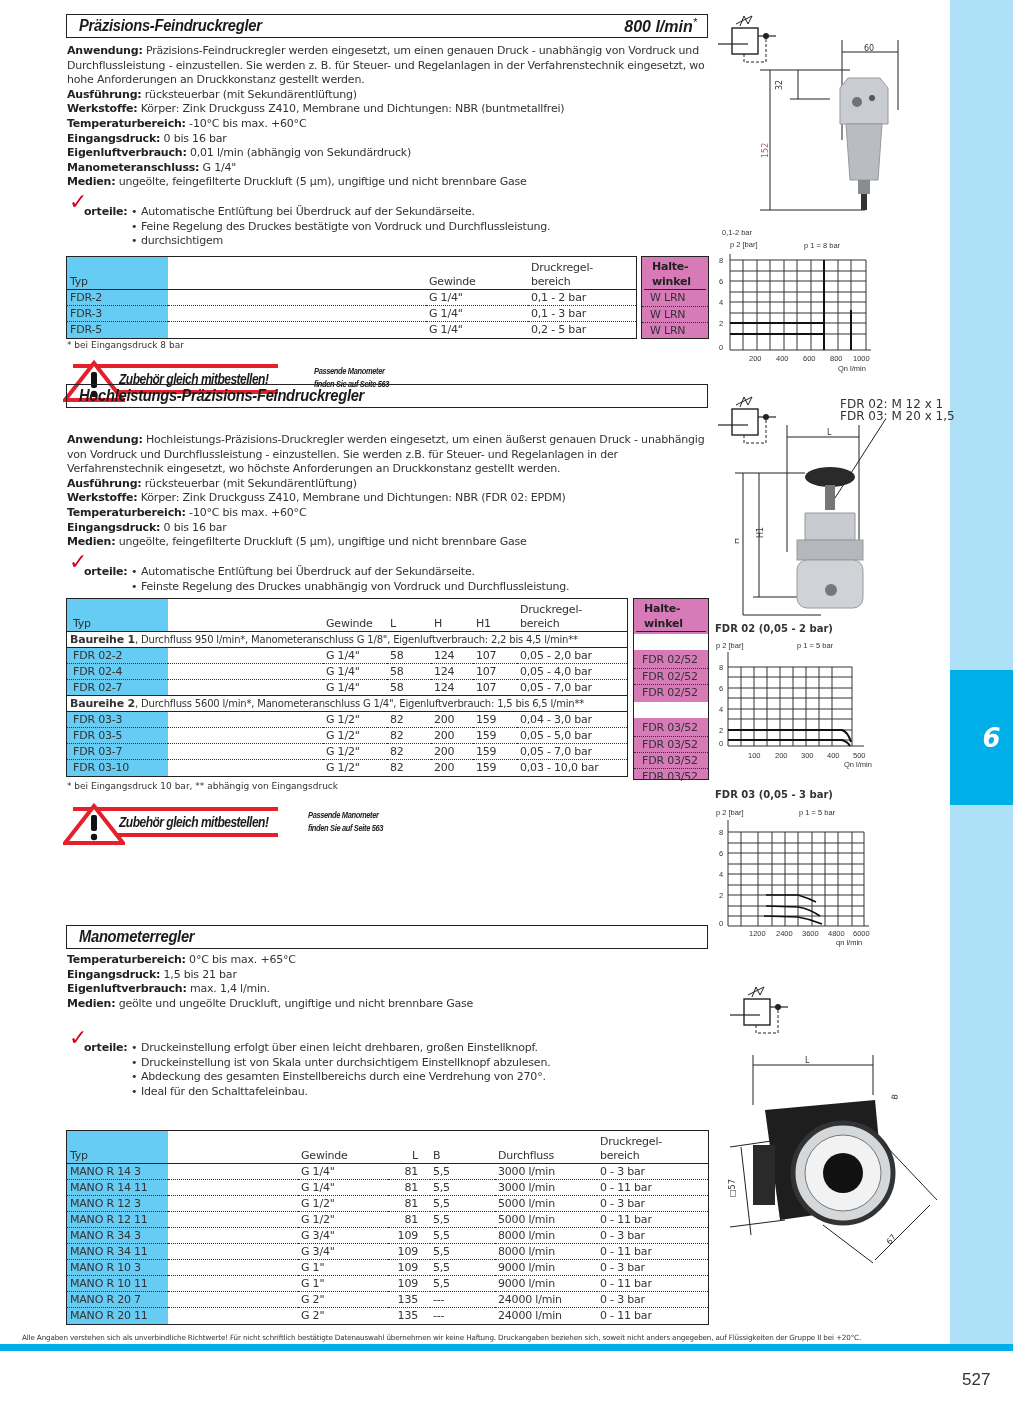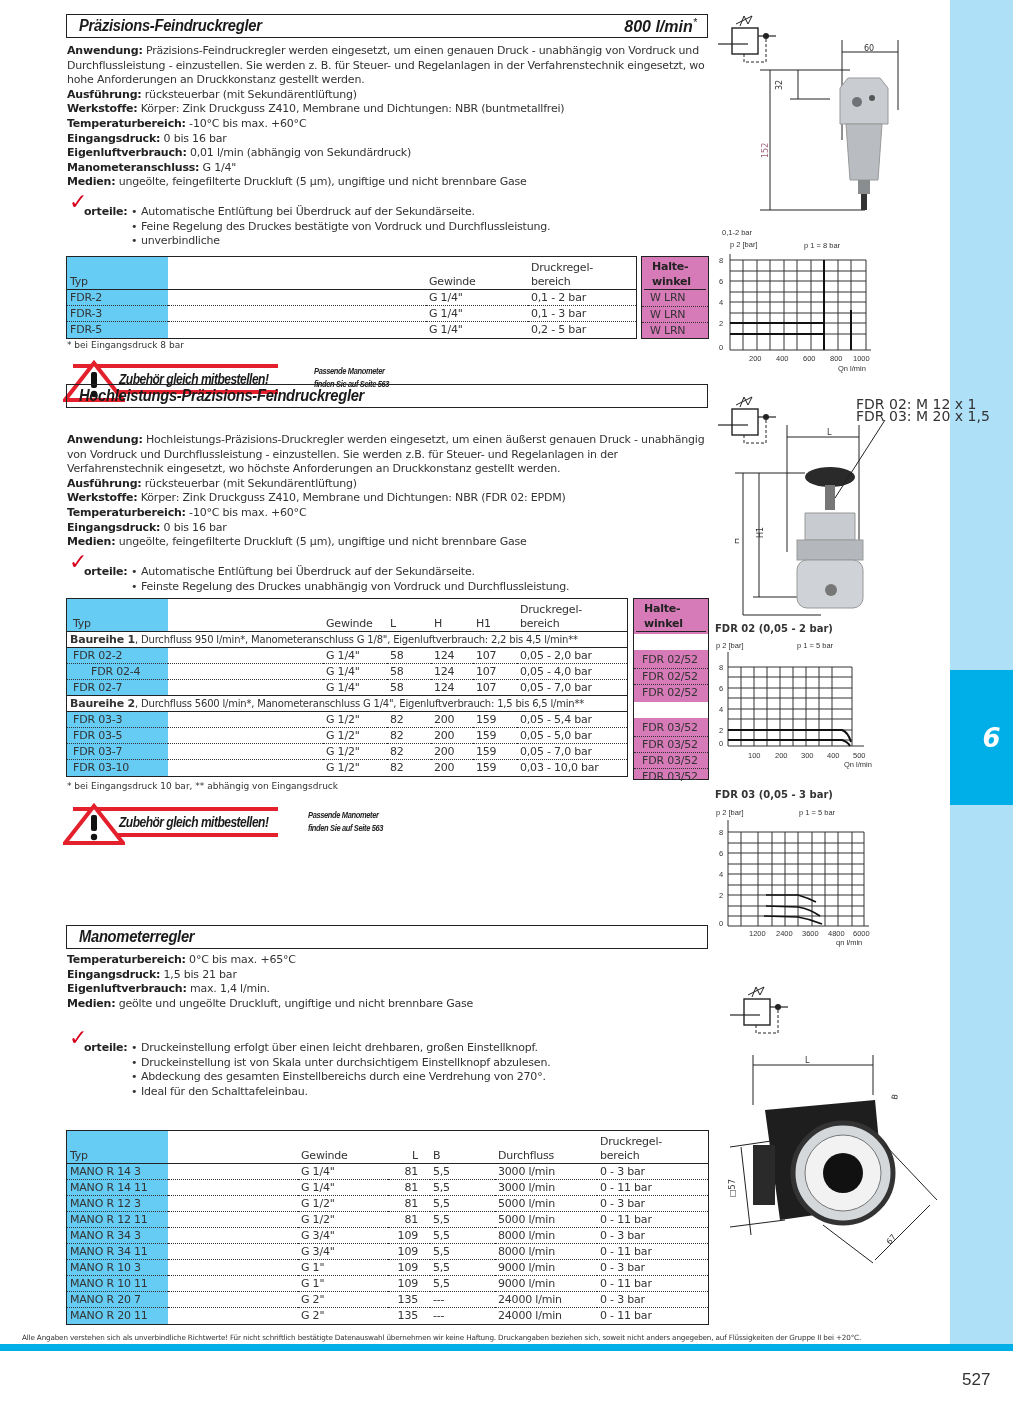--- a/index.html
+++ b/index.html
@@ -55,21 +55,21 @@
   .warn .bar1 { position: absolute; left: 10px; top: 4px; width: 205px; height: 4px; background: #e3202b; }
   .warn .bar2 { position: absolute; left: 10px; top: 30px; width: 205px; height: 4px; background: #e3202b; }
   .warn svg { position: absolute; left: 0; top: 0; }
   .warn .txt { position: absolute; left: 56px; top: 11px; font-family: "Liberation Sans", sans-serif; font-style: italic; font-weight: bold; font-size: 14px; color: #1a1a1a; letter-spacing: -0.6px; transform: scaleX(0.86); transform-origin: left center; white-space: nowrap; }
   .manom { position: absolute; font-family: "Liberation Sans", sans-serif; font-style: italic; font-weight: bold; font-size: 8.5px; color: #222; line-height: 13px; letter-spacing: -0.4px; transform: scaleX(0.88); transform-origin: left top; }
 
   
   .fig { position: absolute; }
   .small-label { position: absolute; font-size: 7.5px; color: #333; white-space: nowrap; font-family: "Liberation Sans", sans-serif; }
   .chart-title { position: absolute; font-size: 10px; font-weight: bold; color: #333; white-space: nowrap; }
-  .thread { position: absolute; left: 840px; top: 398px; font-size: 14px; color: #333; line-height: 12px; margin-left: 16px; }
+  .thread { position: absolute; left: 840px; top: 398px; font-size: 12px; color: #333; line-height: 12px; }
 </style>
 </head>
 <body>
 
 <div class="side-strip"></div>
 <div class="side-tab">
     <span>6</span>
   </div>
 <div class="disclaimer">Alle Angaben verstehen sich als unverbindliche Richtwerte! Für nicht schriftlich bestätigte Datenauswahl übernehmen wir keine Haftung. Druckangaben beziehen sich, soweit nicht anders angegeben, auf Flüssigkeiten der Gruppe II bei +20°C.</div>
 <div class="bottom-bar"></div>
@@ -92,21 +92,21 @@
 </div>
 
 <div class="vorteile" style="top:205px;">
   <div class="lab">
       <span class="v">✓</span>
       <span class="o">orteile:</span>
     </div>
   <ul>
     <li>Automatische Entlüftung bei Überdruck auf der Sekundärseite.</li>
     <li>Feine Regelung des Druckes bestätigte von Vordruck und Durchflussleistung.</li>
-    <li>unverbindliche</li>
+    <li>durchsichtigem</li>
   </ul>
 </div>
 
 <div class="tbl" style="top:256px; width:571px;">
   <div class="cyan"></div>
   <table>
     <thead>
         <tr>
       <th style="width:101px; padding-top:18px;">Typ</th>
       <th style="width:258px;"></th>
@@ -274,21 +274,21 @@
       <tr>
           <td style="padding-left:6px;">FDR 02-2</td>
           <td></td>
           <td>G 1/4"</td>
           <td>58</td>
           <td>124</td>
           <td>107</td>
           <td>0,05 - 2,0 bar</td>
         </tr>
       <tr>
-          <td style="padding-left:24px;">FDR 02-4</td>
+          <td style="padding-left:6px;">FDR 02-4</td>
           <td></td>
           <td>G 1/4"</td>
           <td>58</td>
           <td>124</td>
           <td>107</td>
           <td>0,05 - 4,0 bar</td>
         </tr>
       <tr>
           <td style="padding-left:6px;">FDR 02-7</td>
           <td></td>
@@ -301,21 +301,21 @@
       <tr class="grp">
           <td colspan="7"><b>Baureihe 2</b><span>, Durchfluss 5600 l/min*, Manometeranschluss G 1/4", Eigenluftverbrauch: 1,5 bis 6,5 l/min**</span></td>
         </tr>
       <tr>
           <td style="padding-left:6px;">FDR 03-3</td>
           <td></td>
           <td>G 1/2"</td>
           <td>82</td>
           <td>200</td>
           <td>159</td>
-          <td>0,05 - 5,4 bar</td>
+          <td>0,04 - 3,0 bar</td>
         </tr>
       <tr>
           <td style="padding-left:6px;">FDR 03-5</td>
           <td></td>
           <td>G 1/2"</td>
           <td>82</td>
           <td>200</td>
           <td>159</td>
           <td>0,05 - 5,0 bar</td>
         </tr>

